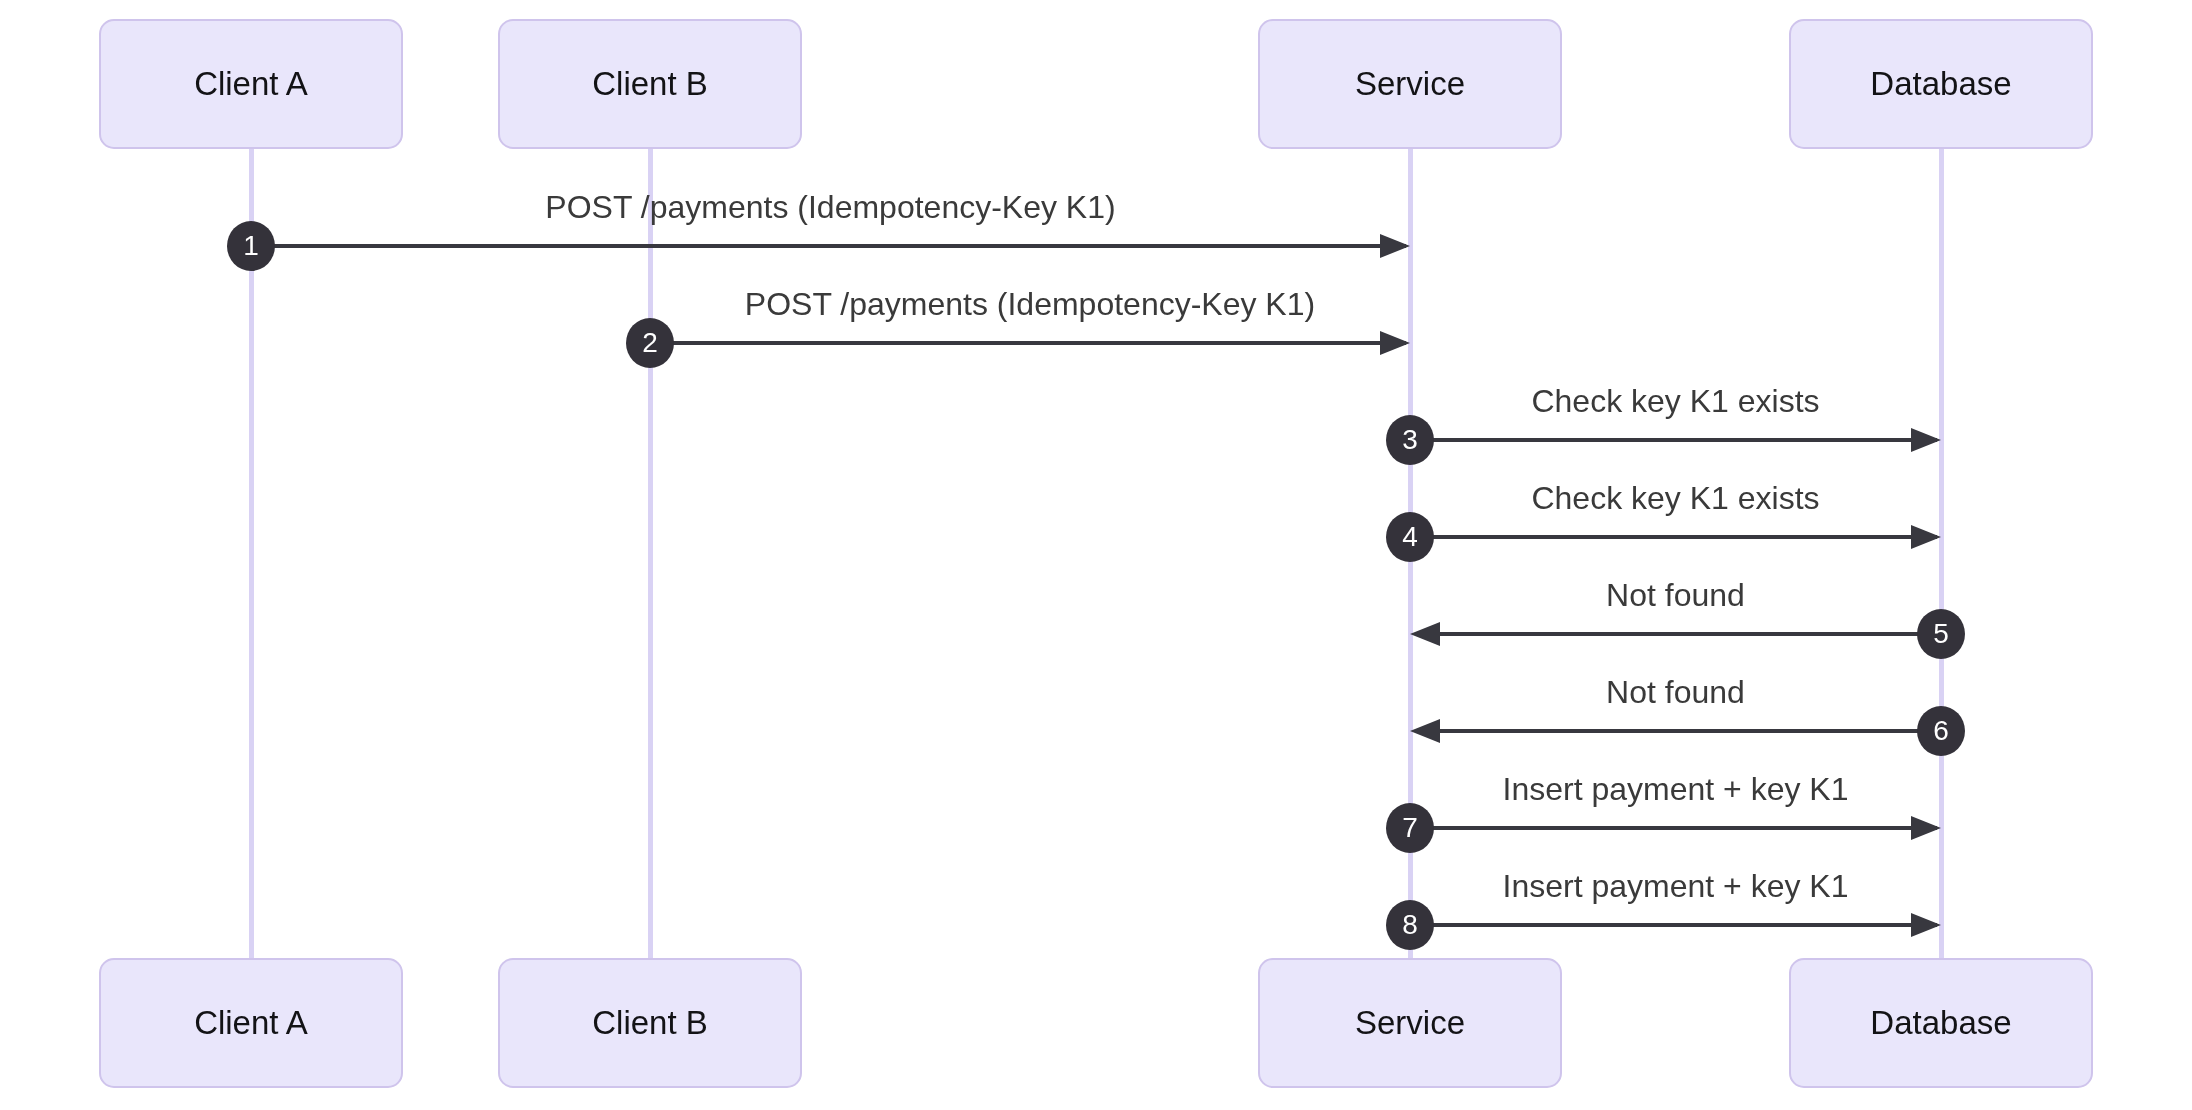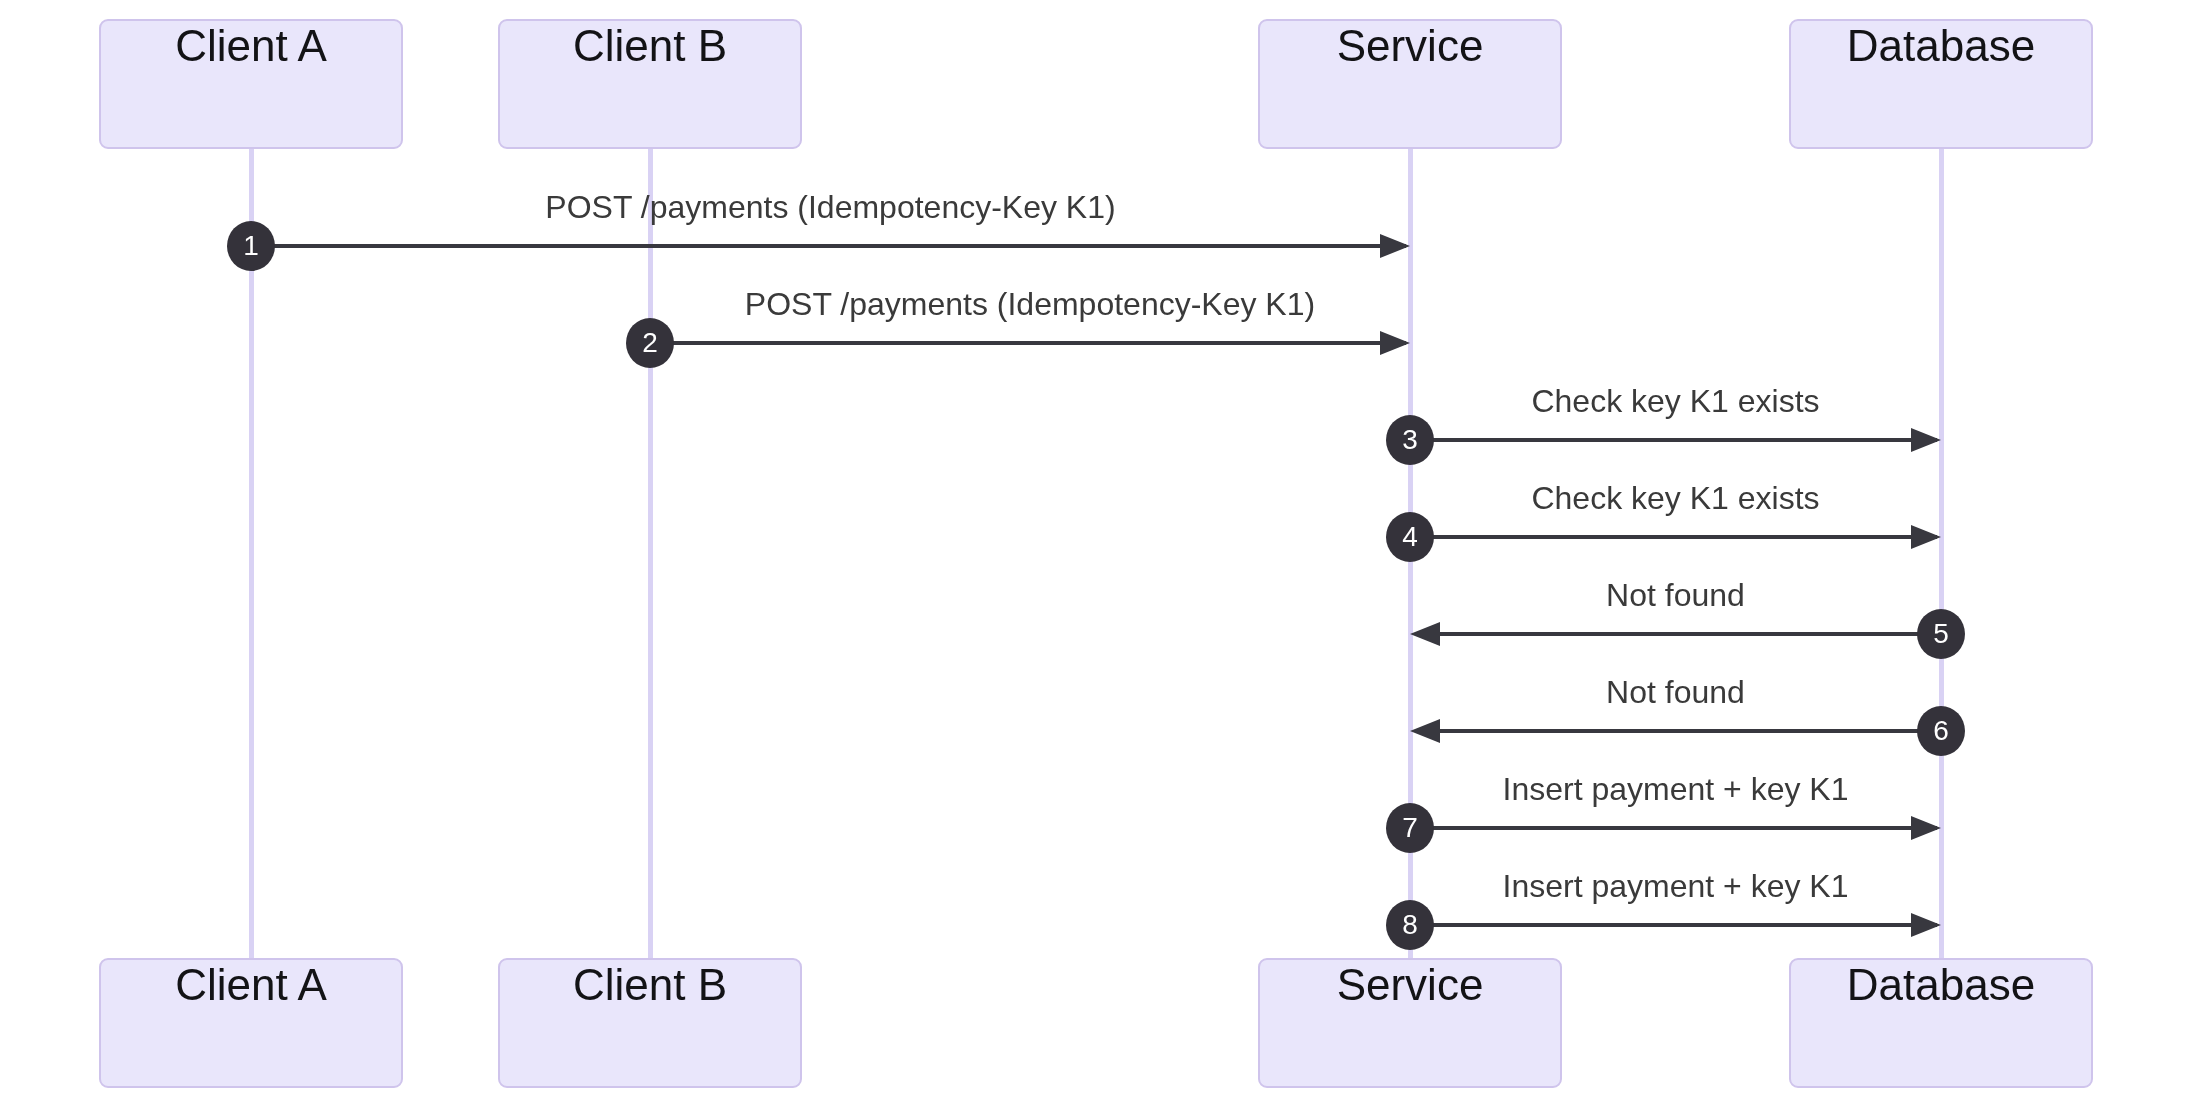--- a/index.html
+++ b/index.html
@@ -6,26 +6,26 @@
   .canvas {
     position: relative;
     background: var(--bg, #ffffff);
     font-family: "Liberation Sans", sans-serif;
     overflow: hidden;
   }
   .actor-box {
     position: absolute;
     box-sizing: border-box;
     display: flex;
-    align-items: flex-start;
+    align-items: center;
     justify-content: center;
     background: var(--actor-fill);
     border: 2.5px solid var(--actor-border);
-    border-radius: 9px;
-    font-size: 44px;
+    border-radius: 15px;
+    font-size: 33px;
     color: var(--actor-text);
     white-space: nowrap;
   }
   .lifeline {
     position: absolute;
     width: 5px;
     background: var(--lifeline);
   }
   .msg-label {
     position: absolute;

